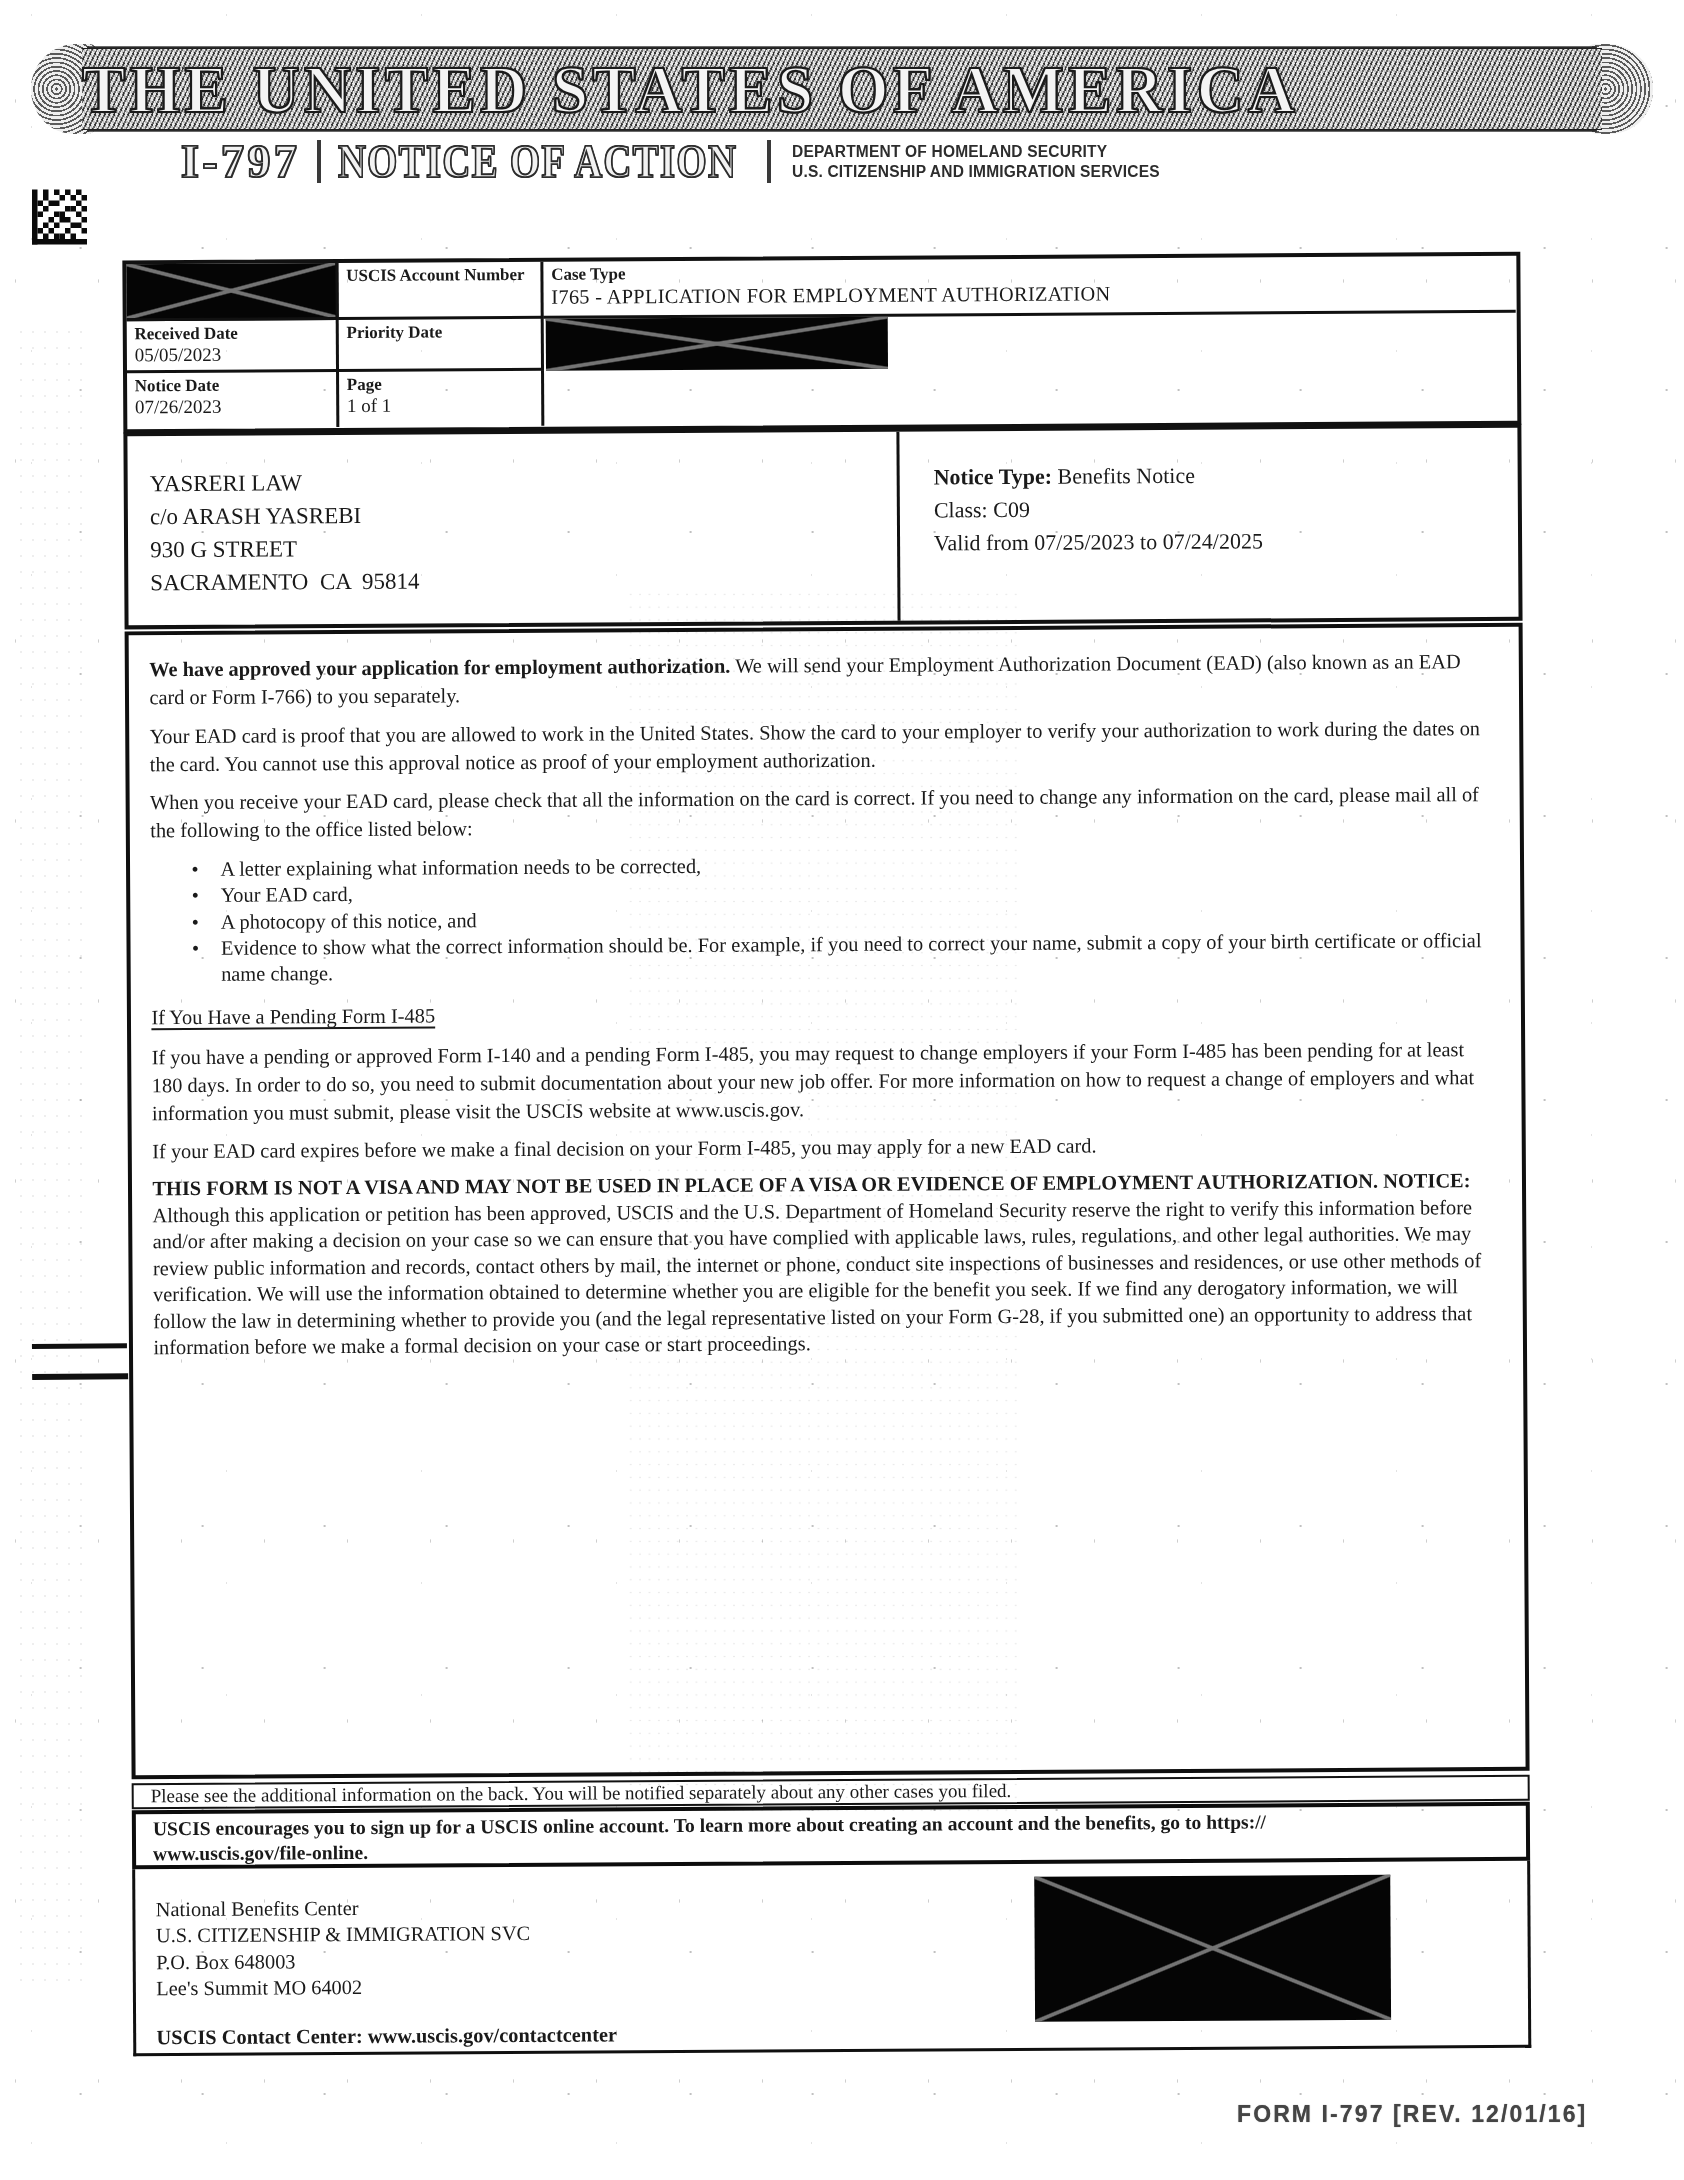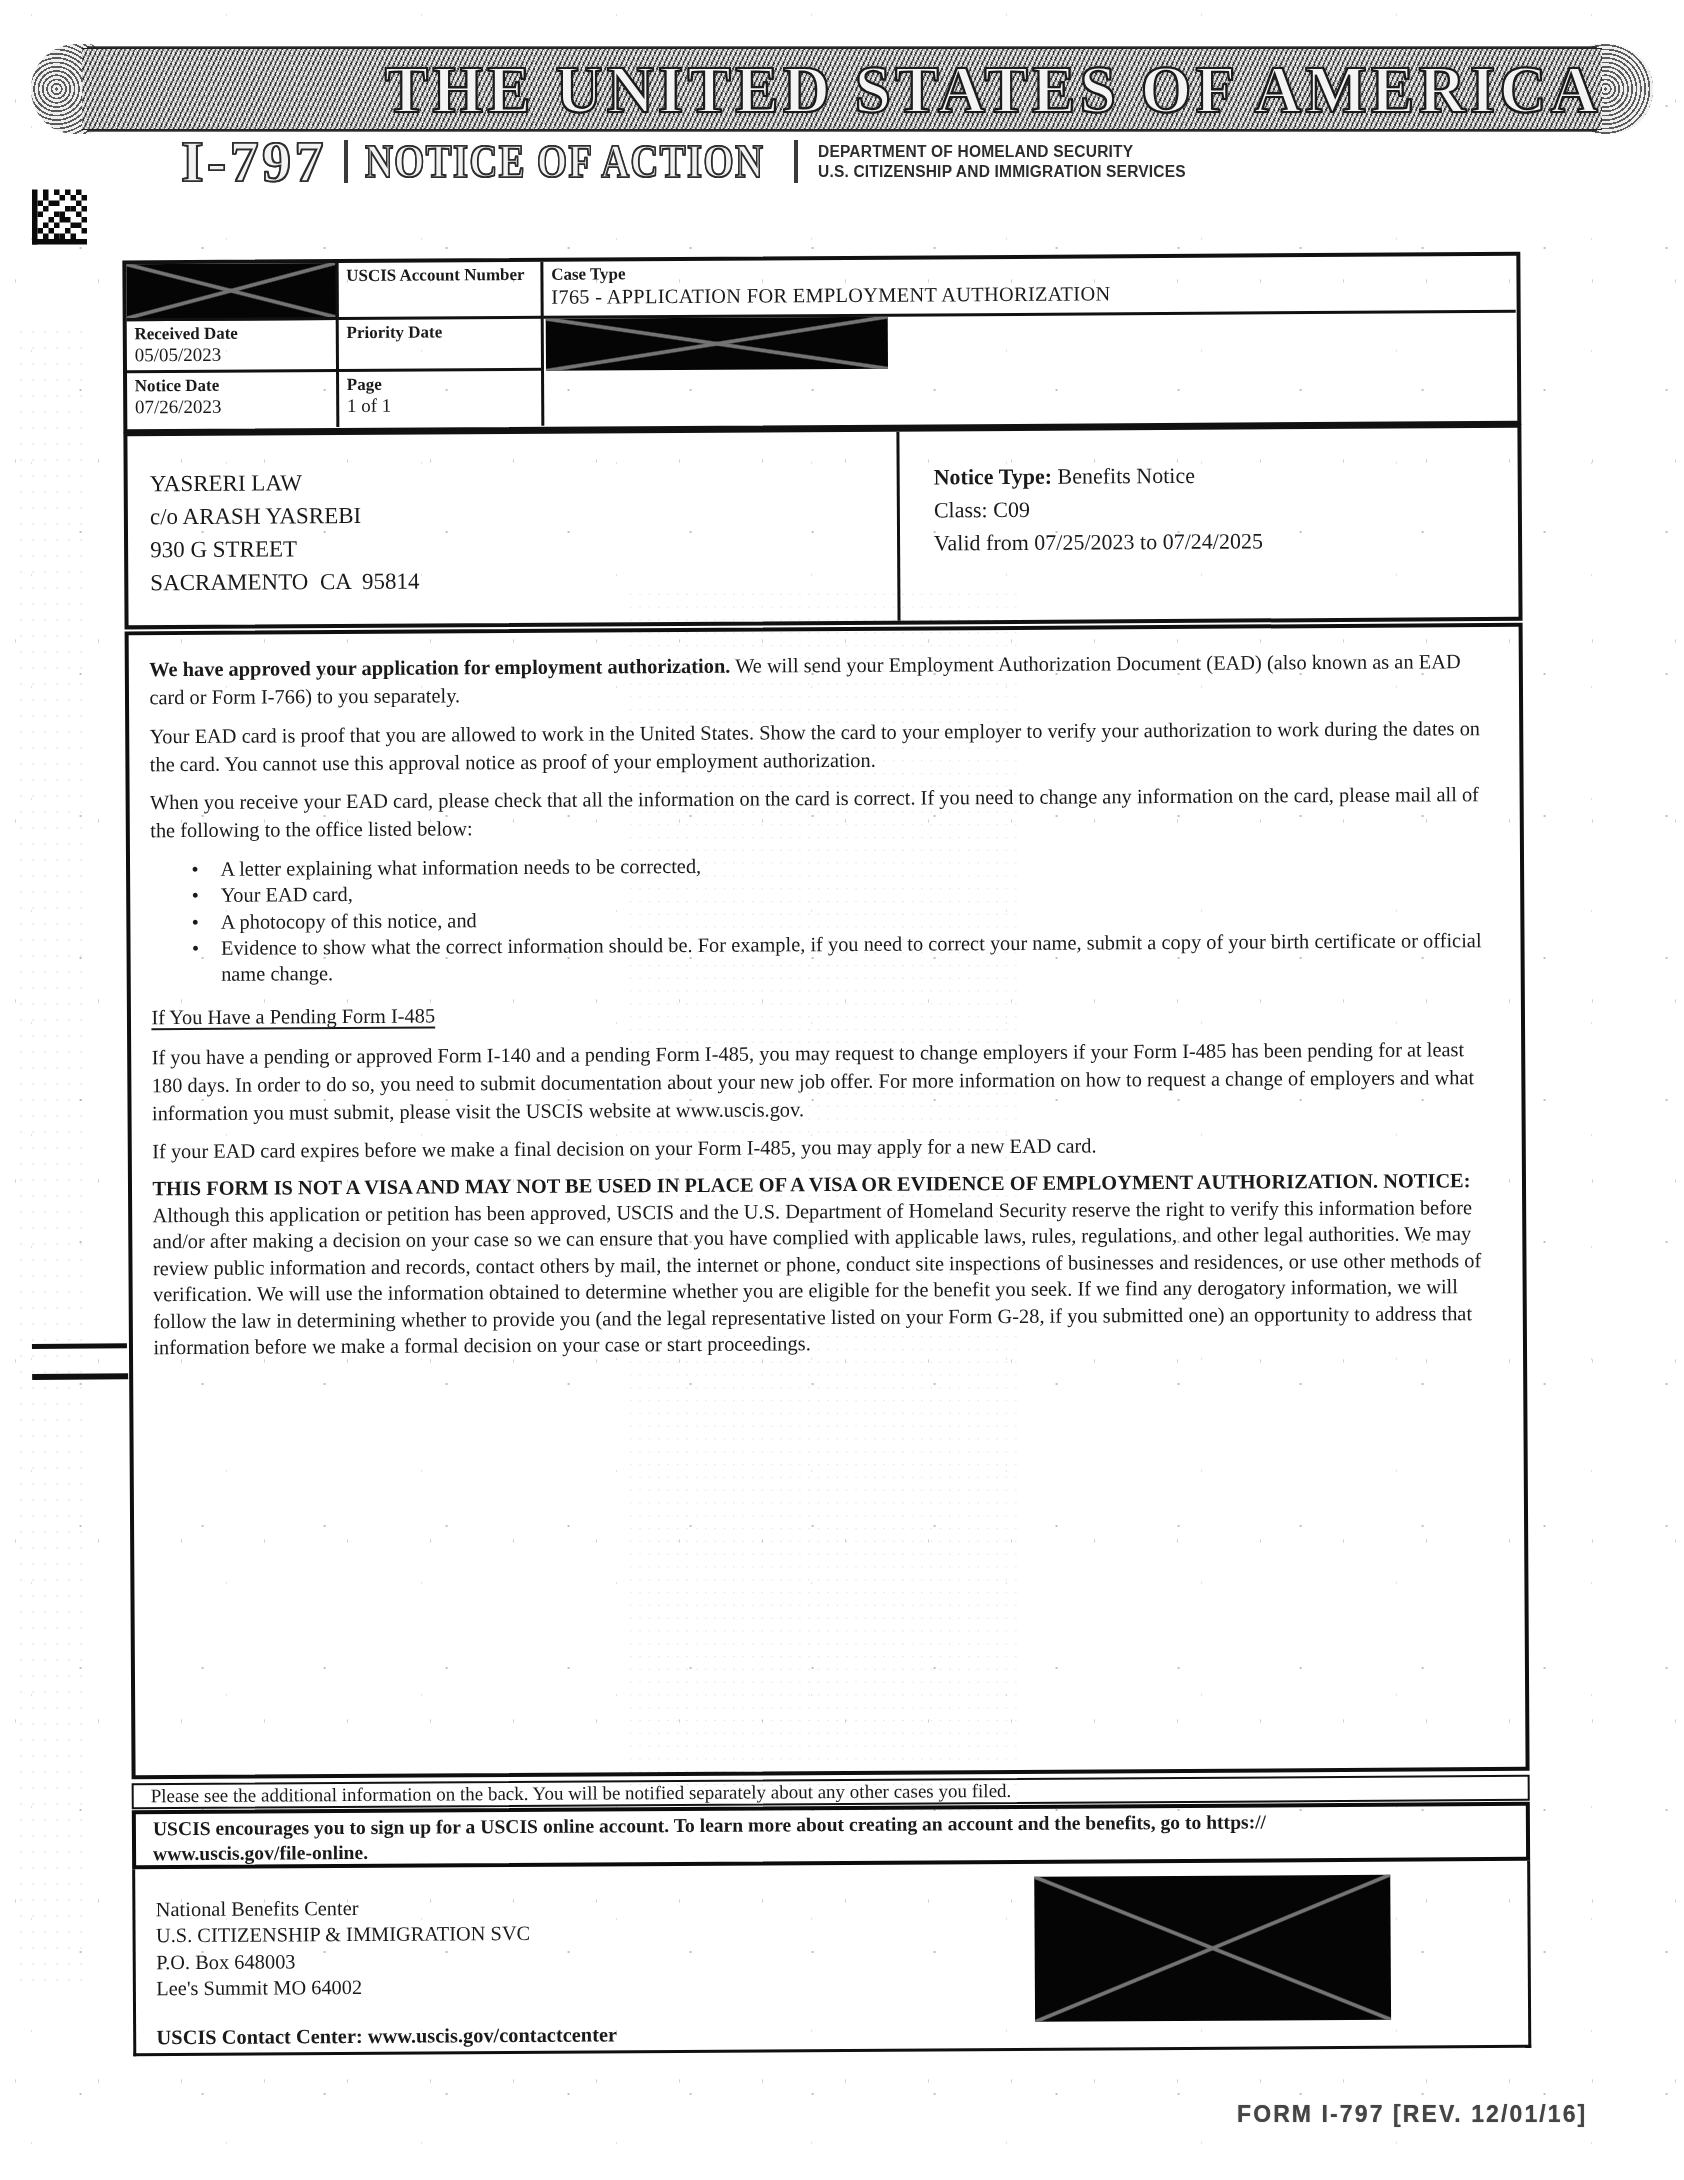--- a/index.html
+++ b/index.html
@@ -19,34 +19,34 @@
     background-image:radial-gradient(rgba(0,0,0,.7) 0.6px, transparent 1px);background-size:12px 16px;}
   
   .banner{position:absolute;left:53px;top:44px;width:1578px;height:90px;}
   .banner-core{position:absolute;left:29px;right:29px;top:4.3px;bottom:4.3px;
     border-top:1.7px solid #1f1f1f;border-bottom:1.7px solid #1f1f1f;
     box-shadow:0 -6.8px 0 -5.1px #2a2a2a, 0 6.8px 0 -5.1px #2a2a2a;
     background:
       repeating-linear-gradient(115deg, rgba(25,25,25,.55) 0 1.7px, rgba(250,250,250,.65) 1.7px 4.3px),
       repeating-linear-gradient(65deg, rgba(25,25,25,.5) 0 1.7px, rgba(240,240,240,.6) 1.7px 4.3px),
       #8d8d8d;
-    display:flex;align-items:center;justify-content:flex-end;}
+    display:flex;align-items:center;justify-content:flex-start;}
   .banner-title{font-weight:bold;font-size:65px;letter-spacing:4.3px;white-space:nowrap;
     color:#f4f4f4;-webkit-text-stroke:2.1px #1b1b1b;
     text-shadow:0.9px 0.9px 0 #2b2b2b,-0.9px -0.9px 0 #2b2b2b,0.9px -0.9px 0 #2b2b2b,-0.9px 0.9px 0 #2b2b2b,0 0 4.3px rgba(0,0,0,.45);
     transform:scaleY(1.04);}
   .banner-end{position:absolute;top:0;bottom:0;width:73px;opacity:.92;
     background:repeating-radial-gradient(circle at 35% 50%, #4c4c4c 0 1.7px, #ededed 1.7px 4.3px);}
   .banner-end.left{left:-22px;border-radius:62% 20% 24% 58% / 50% 30% 34% 50%;}
   .banner-end.right{right:-22px;border-radius:20% 62% 58% 24% / 30% 50% 50% 34%;}
   
   .subheader{position:absolute;left:181px;top:135px;height:53px;display:flex;align-items:center;}
   .engraved{color:#f2f2f2;-webkit-text-stroke:1.7px #2c2c2c;
     text-shadow:0.9px 0.9px 0 #383838,-0.9px -0.9px 0 #383838,0.9px -0.9px 0 #383838,-0.9px 0.9px 0 #383838;}
-  .form-number{font-weight:bold;font-size:58px;letter-spacing:3.4px;white-space:nowrap;}
+  .form-number{font-weight:bold;font-size:46px;letter-spacing:3.4px;white-space:nowrap;}
   .form-title{font-weight:bold;font-size:46px;letter-spacing:1.7px;white-space:nowrap;
     transform:scaleX(.84);transform-origin:left center;width:494px;margin-right:-82px;}
   .vbar{border-left:4.3px solid #3a3a3a;height:43px;margin:0 17px;}
   .dept{font-family:"Liberation Sans", sans-serif;font-weight:bold;font-size:16px;line-height:19.6px;
     letter-spacing:0.2px;color:#2d2d2d;transform:scaleX(.97);transform-origin:left center;margin-left:3.4px;}
   
   .barcode{position:absolute;left:32px;top:189px;}
   
   .scan-skew{position:absolute;inset:0;transform:rotate(-.35deg);transform-origin:842px 1022px;}
   

